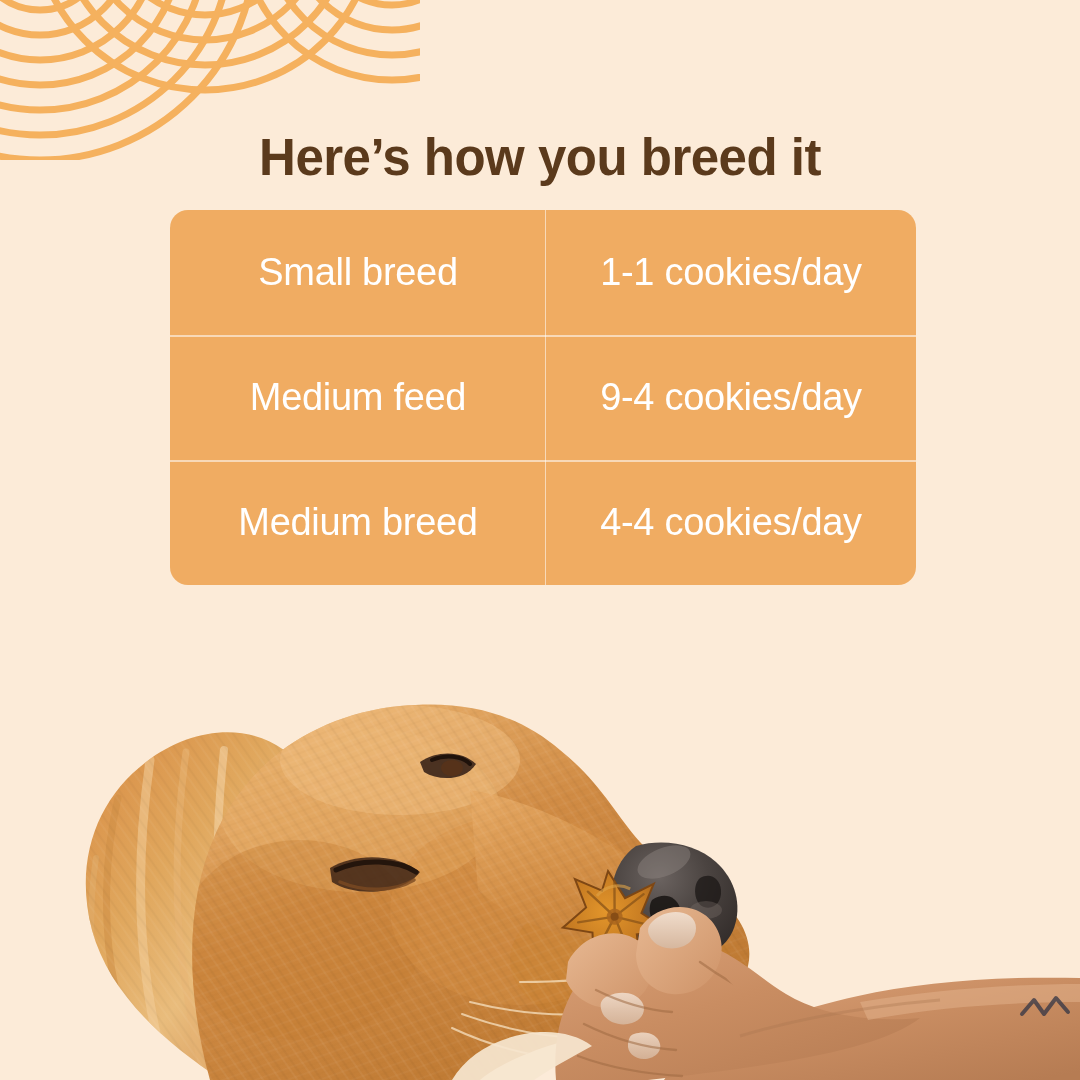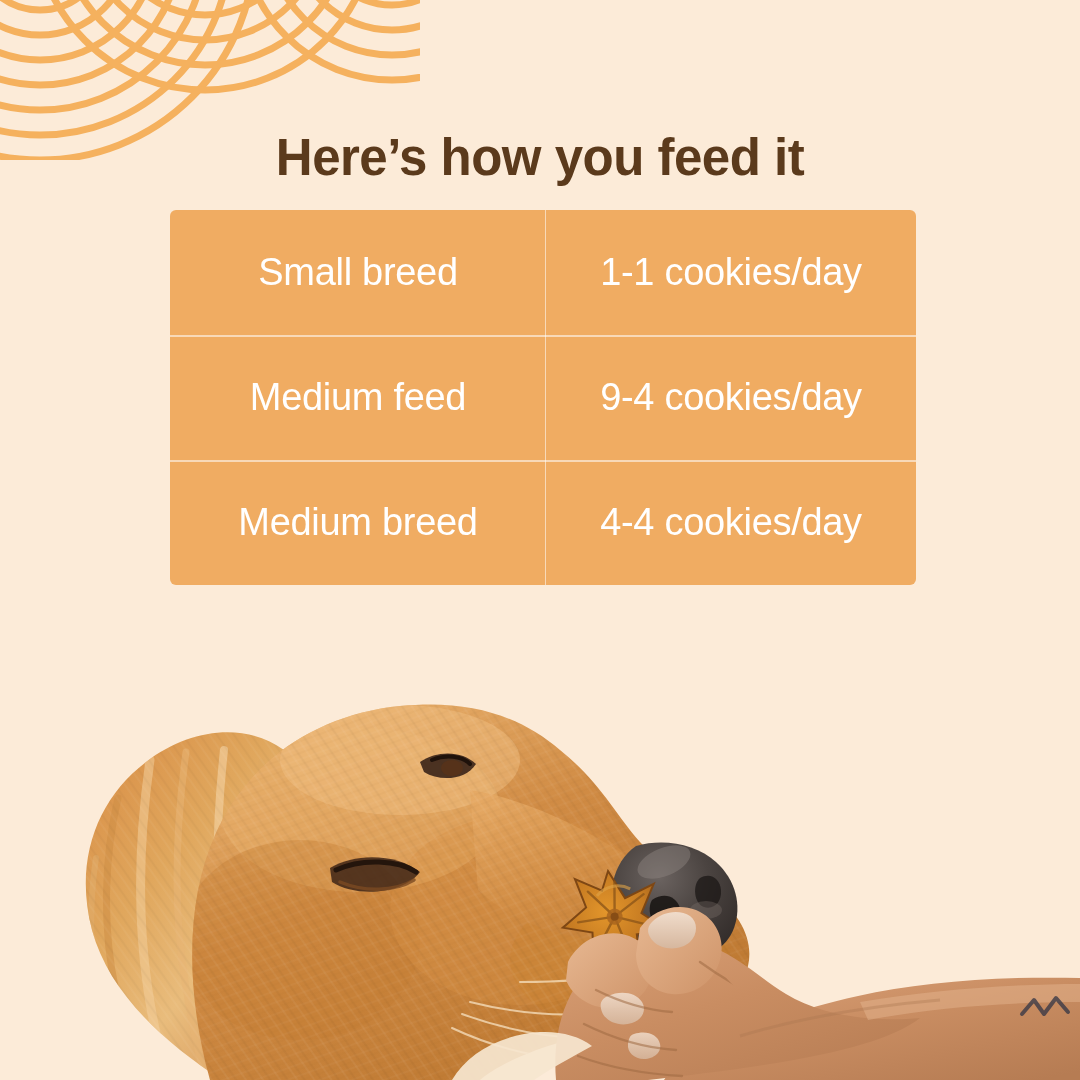--- a/index.html
+++ b/index.html
@@ -45,21 +45,21 @@
   }
 
   
   #feeding-table {
     position: absolute;
     left: 170px;
     top: 210px;
     width: 746px;
     height: 375px;
     background: #F0AC62;
-    border-radius: 6px;
+    border-radius: 18px;
     overflow: hidden;
     display: flex;
     flex-direction: column;
   }
   .table-row {
     flex: 1 1 0;
     display: flex;
     flex-direction: row;
     position: relative;
   }
@@ -141,21 +141,21 @@
       <circle cx="205" cy="-80" r="170"></circle>
 
       <circle cx="392" cy="-70" r="50"></circle>
       <circle cx="392" cy="-70" r="75"></circle>
       <circle cx="392" cy="-70" r="100"></circle>
       <circle cx="392" cy="-70" r="125"></circle>
       <circle cx="392" cy="-70" r="150"></circle>
     </g>
   </svg>
 
-  <div id="title">Here’s how you feed it</div>
+  <div id="title">Here’s how you breed it</div>
 
   <div id="feeding-table">
 
     <div class="table-row">
       <div class="cell cell-breed">Small breed</div>
       <div class="cell cell-amount">1-1 cookies/day</div>
     </div>
 
     <div class="table-row">
       <div class="cell cell-breed">Medium feed</div>

